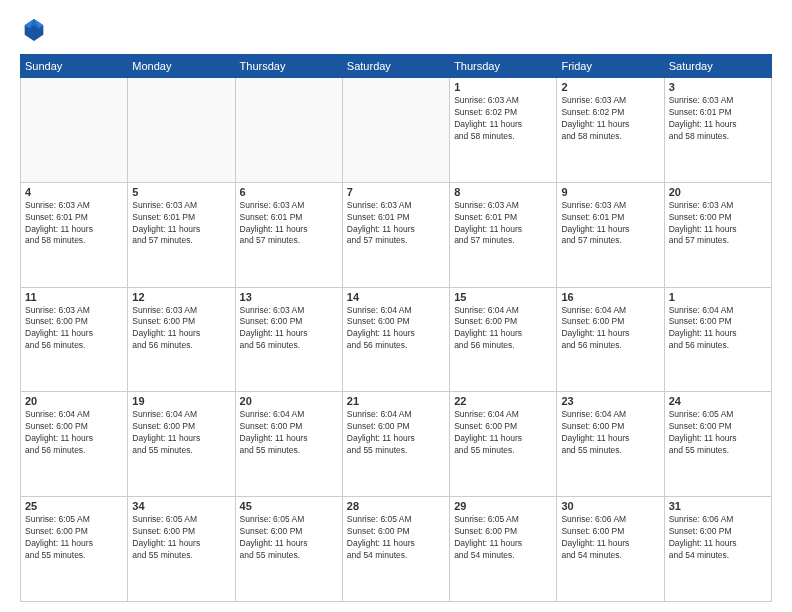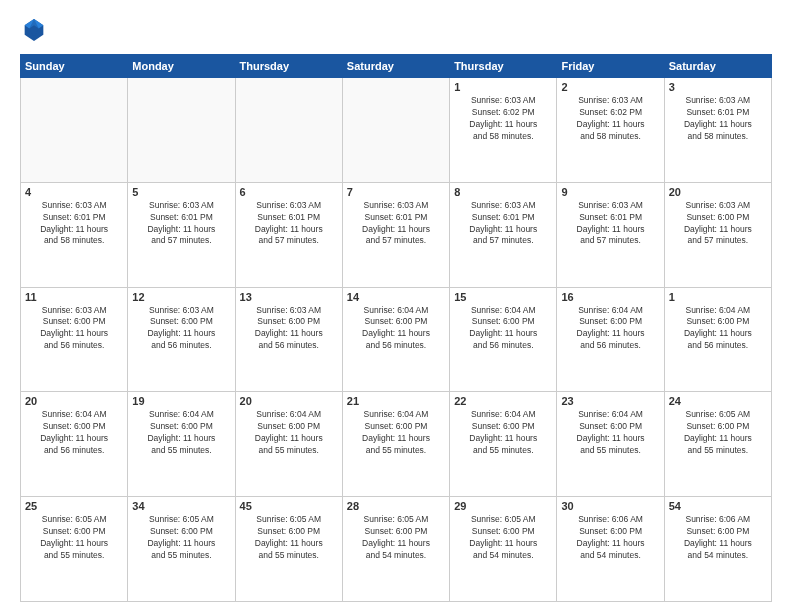--- a/index.html
+++ b/index.html
@@ -64,21 +64,21 @@
       flex: 1;
       border: 1px solid #ccc;
       border-collapse: collapse;
       width: 100%;
       table-layout: fixed;
     }
     .calendar th {
       background-color: #1a56a0;
       color: #fff;
       font-size: 11px;
-      font-weight: bold;
+      font-weight: normal;
       padding: 5px 4px;
       text-align: left;
       border: 1px solid #1a56a0;
     }
     .calendar td {
       border: 1px solid #ccc;
       vertical-align: top;
       padding: 3px 4px;
       font-size: 9px;
       color: #333;
@@ -92,21 +92,20 @@
       font-size: 11px;
       font-weight: bold;
       color: #333;
       display: block;
       margin-bottom: 2px;
     }
     .day-info {
       font-size: 8.5px;
       line-height: 1.4;
       color: #333;
-      text-align: center;
     }
     table {
       width: 100%;
       border-collapse: collapse;
     }
   </style>
 </head>
 <body>
 
 <div class="page">
@@ -269,19 +268,19 @@
           </td>
           <td>
             <span class="day-num">29</span>
             <div class="day-info">Sunrise: 6:05 AM<br>Sunset: 6:00 PM<br>Daylight: 11 hours<br>and 54 minutes.</div>
           </td>
           <td>
             <span class="day-num">30</span>
             <div class="day-info">Sunrise: 6:06 AM<br>Sunset: 6:00 PM<br>Daylight: 11 hours<br>and 54 minutes.</div>
           </td>
           <td>
-            <span class="day-num">54</span>
+            <span class="day-num">31</span>
             <div class="day-info">Sunrise: 6:06 AM<br>Sunset: 6:00 PM<br>Daylight: 11 hours<br>and 54 minutes.</div>
           </td>
         </tr>
       </tbody>
   </table>
 </div>
 
 </body></html>

